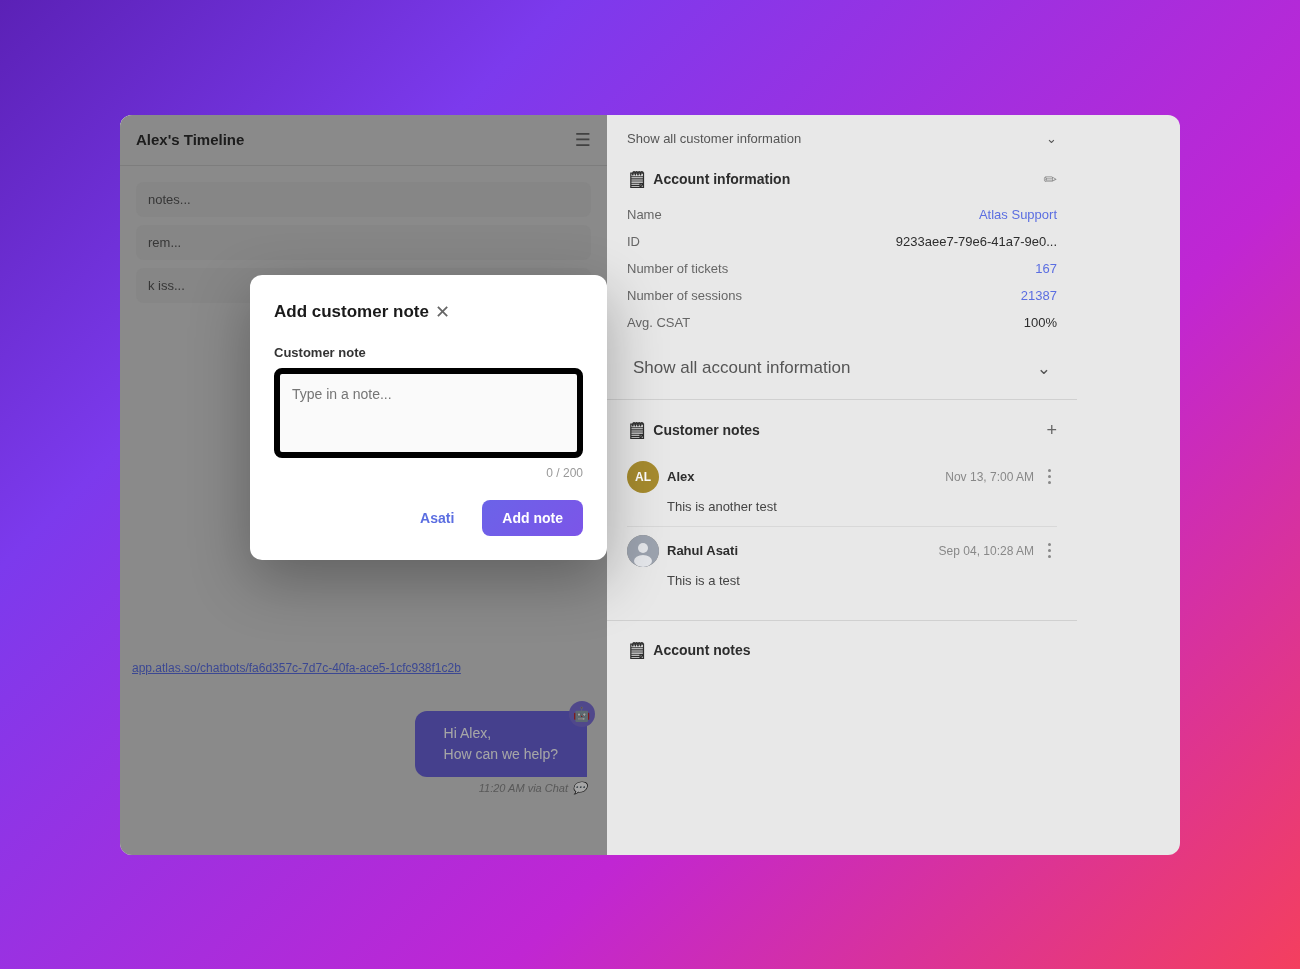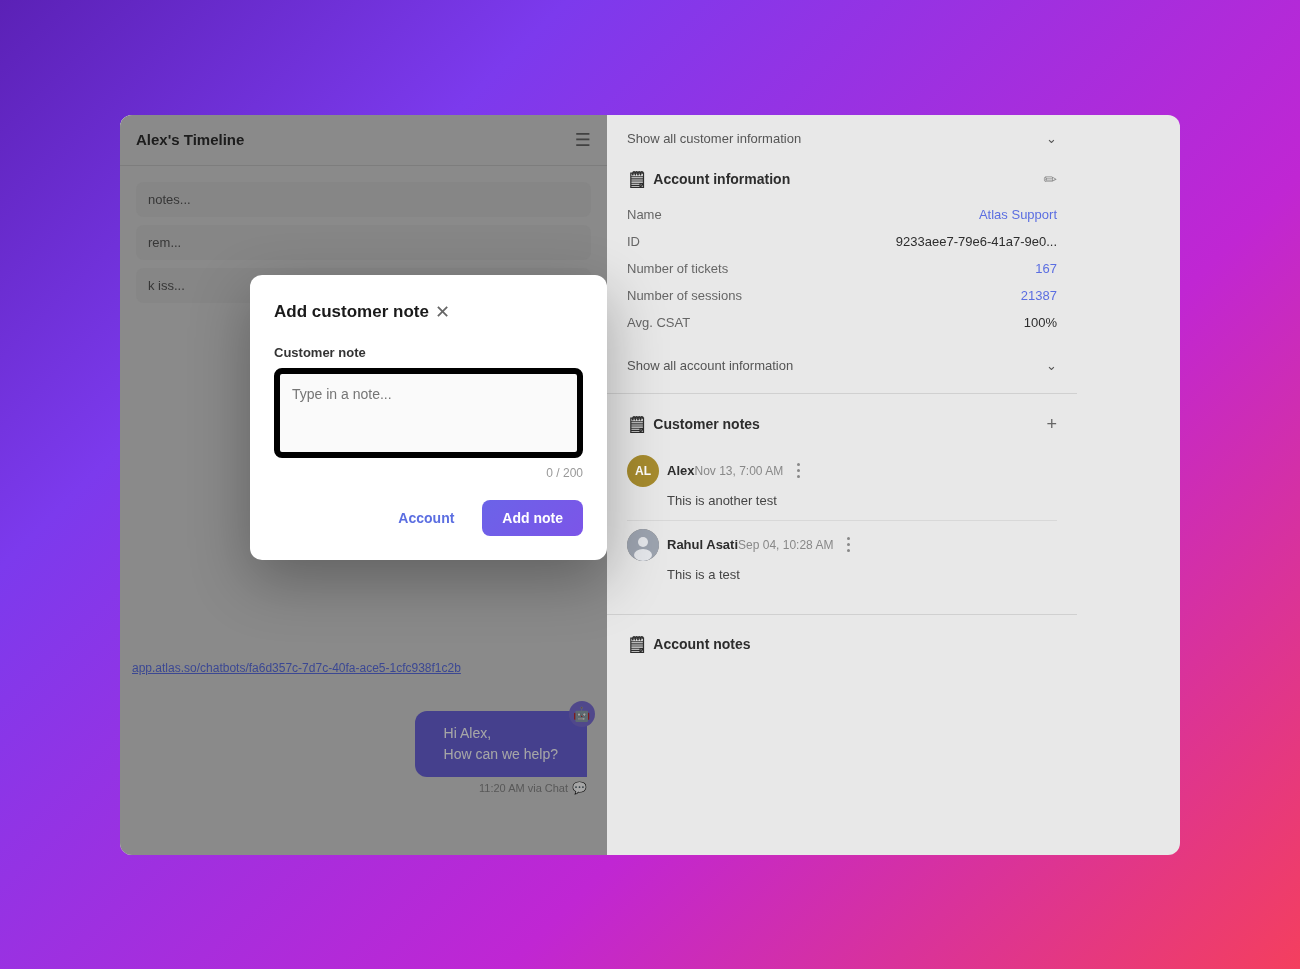--- a/index.html
+++ b/index.html
@@ -88,20 +88,21 @@
 
     .message-meta {
       font-size: 11px;
       color: #888;
       text-align: left;
       margin-top: 4px;
       display: flex;
       align-items: center;
       justify-content: flex-end;
       gap: 4px;
+      font-style: italic;
     }
 
     .chat-icon {
       font-size: 12px;
     }
 
     .bot-icon {
       position: absolute;
       right: -8px;
       top: -10px;
@@ -200,22 +201,22 @@
     .divider {
       height: 1px;
       background: #d0d0d0;
       margin: 8px 0;
     }
 
     .show-all-account-bar {
       display: flex;
       align-items: center;
       justify-content: space-between;
-      padding: 8px 20px 12px;
-      font-size: 13px;
+      padding: 8px 26px 12px;
+      font-size: 17px;
       color: #555;
       cursor: pointer;
     }
 
     .notes-section {
       padding: 12px 20px;
     }
 
     .notes-header {
       display: flex;
@@ -235,21 +236,21 @@
       border-bottom: 1px solid #d8d8d8;
     }
 
     .note-item:last-child {
       border-bottom: none;
     }
 
     .note-header {
       display: flex;
       align-items: center;
-      justify-content: flex-start;
+      justify-content: space-between;
       margin-bottom: 6px;
     }
 
     .note-author-row {
       display: flex;
       align-items: center;
       gap: 8px;
     }
 
     .avatar {
@@ -461,21 +462,21 @@
         <div class="modal-header">
           <span class="modal-title">Add customer note</span>
           <button class="modal-close">✕</button>
         </div>
 
         <div class="modal-label">Customer note</div>
         <textarea class="modal-textarea" placeholder="Type in a note..." style=""></textarea>
         <div class="char-count">0 / 200</div>
 
         <div class="modal-actions">
-          <button class="btn-cancel">Account</button>
+          <button class="btn-cancel">Asati</button>
           <button class="btn-add-note">Add note</button>
         </div>
       </div>
     </div>
   </div>
 
   <div class="right-panel">
 
     <div class="show-all-customer-bar">
       <span>Show all customer information</span>

